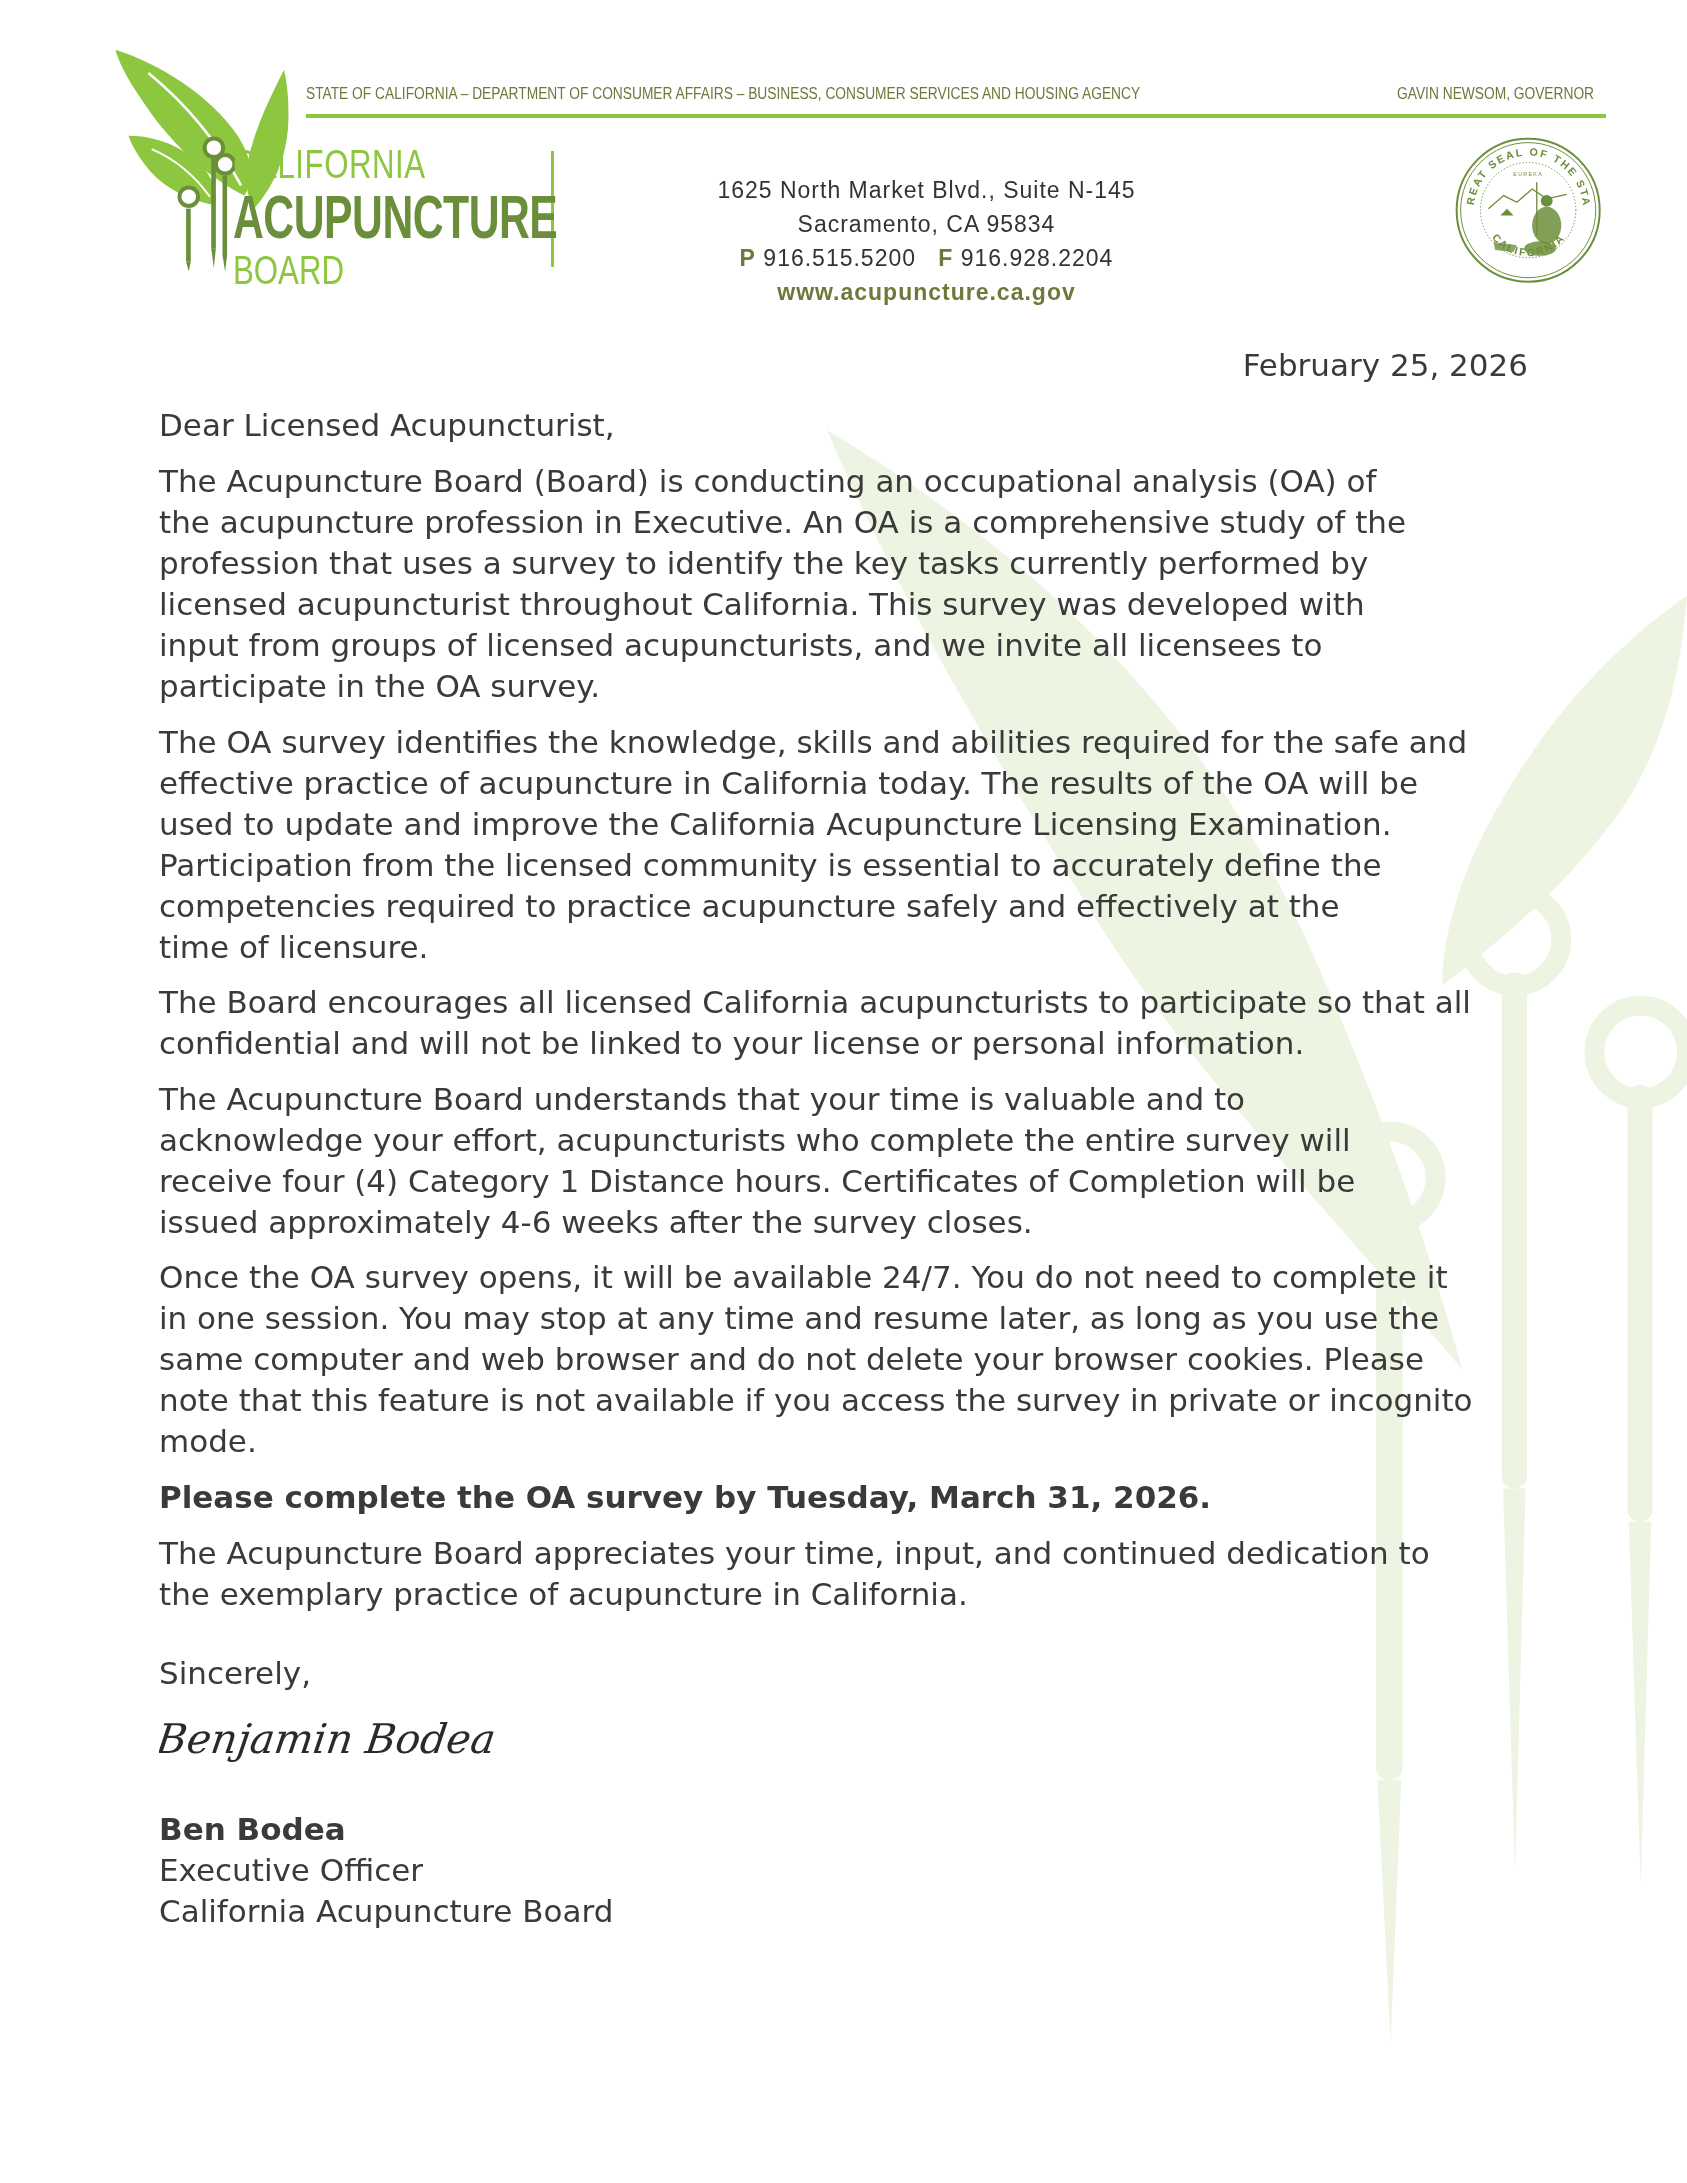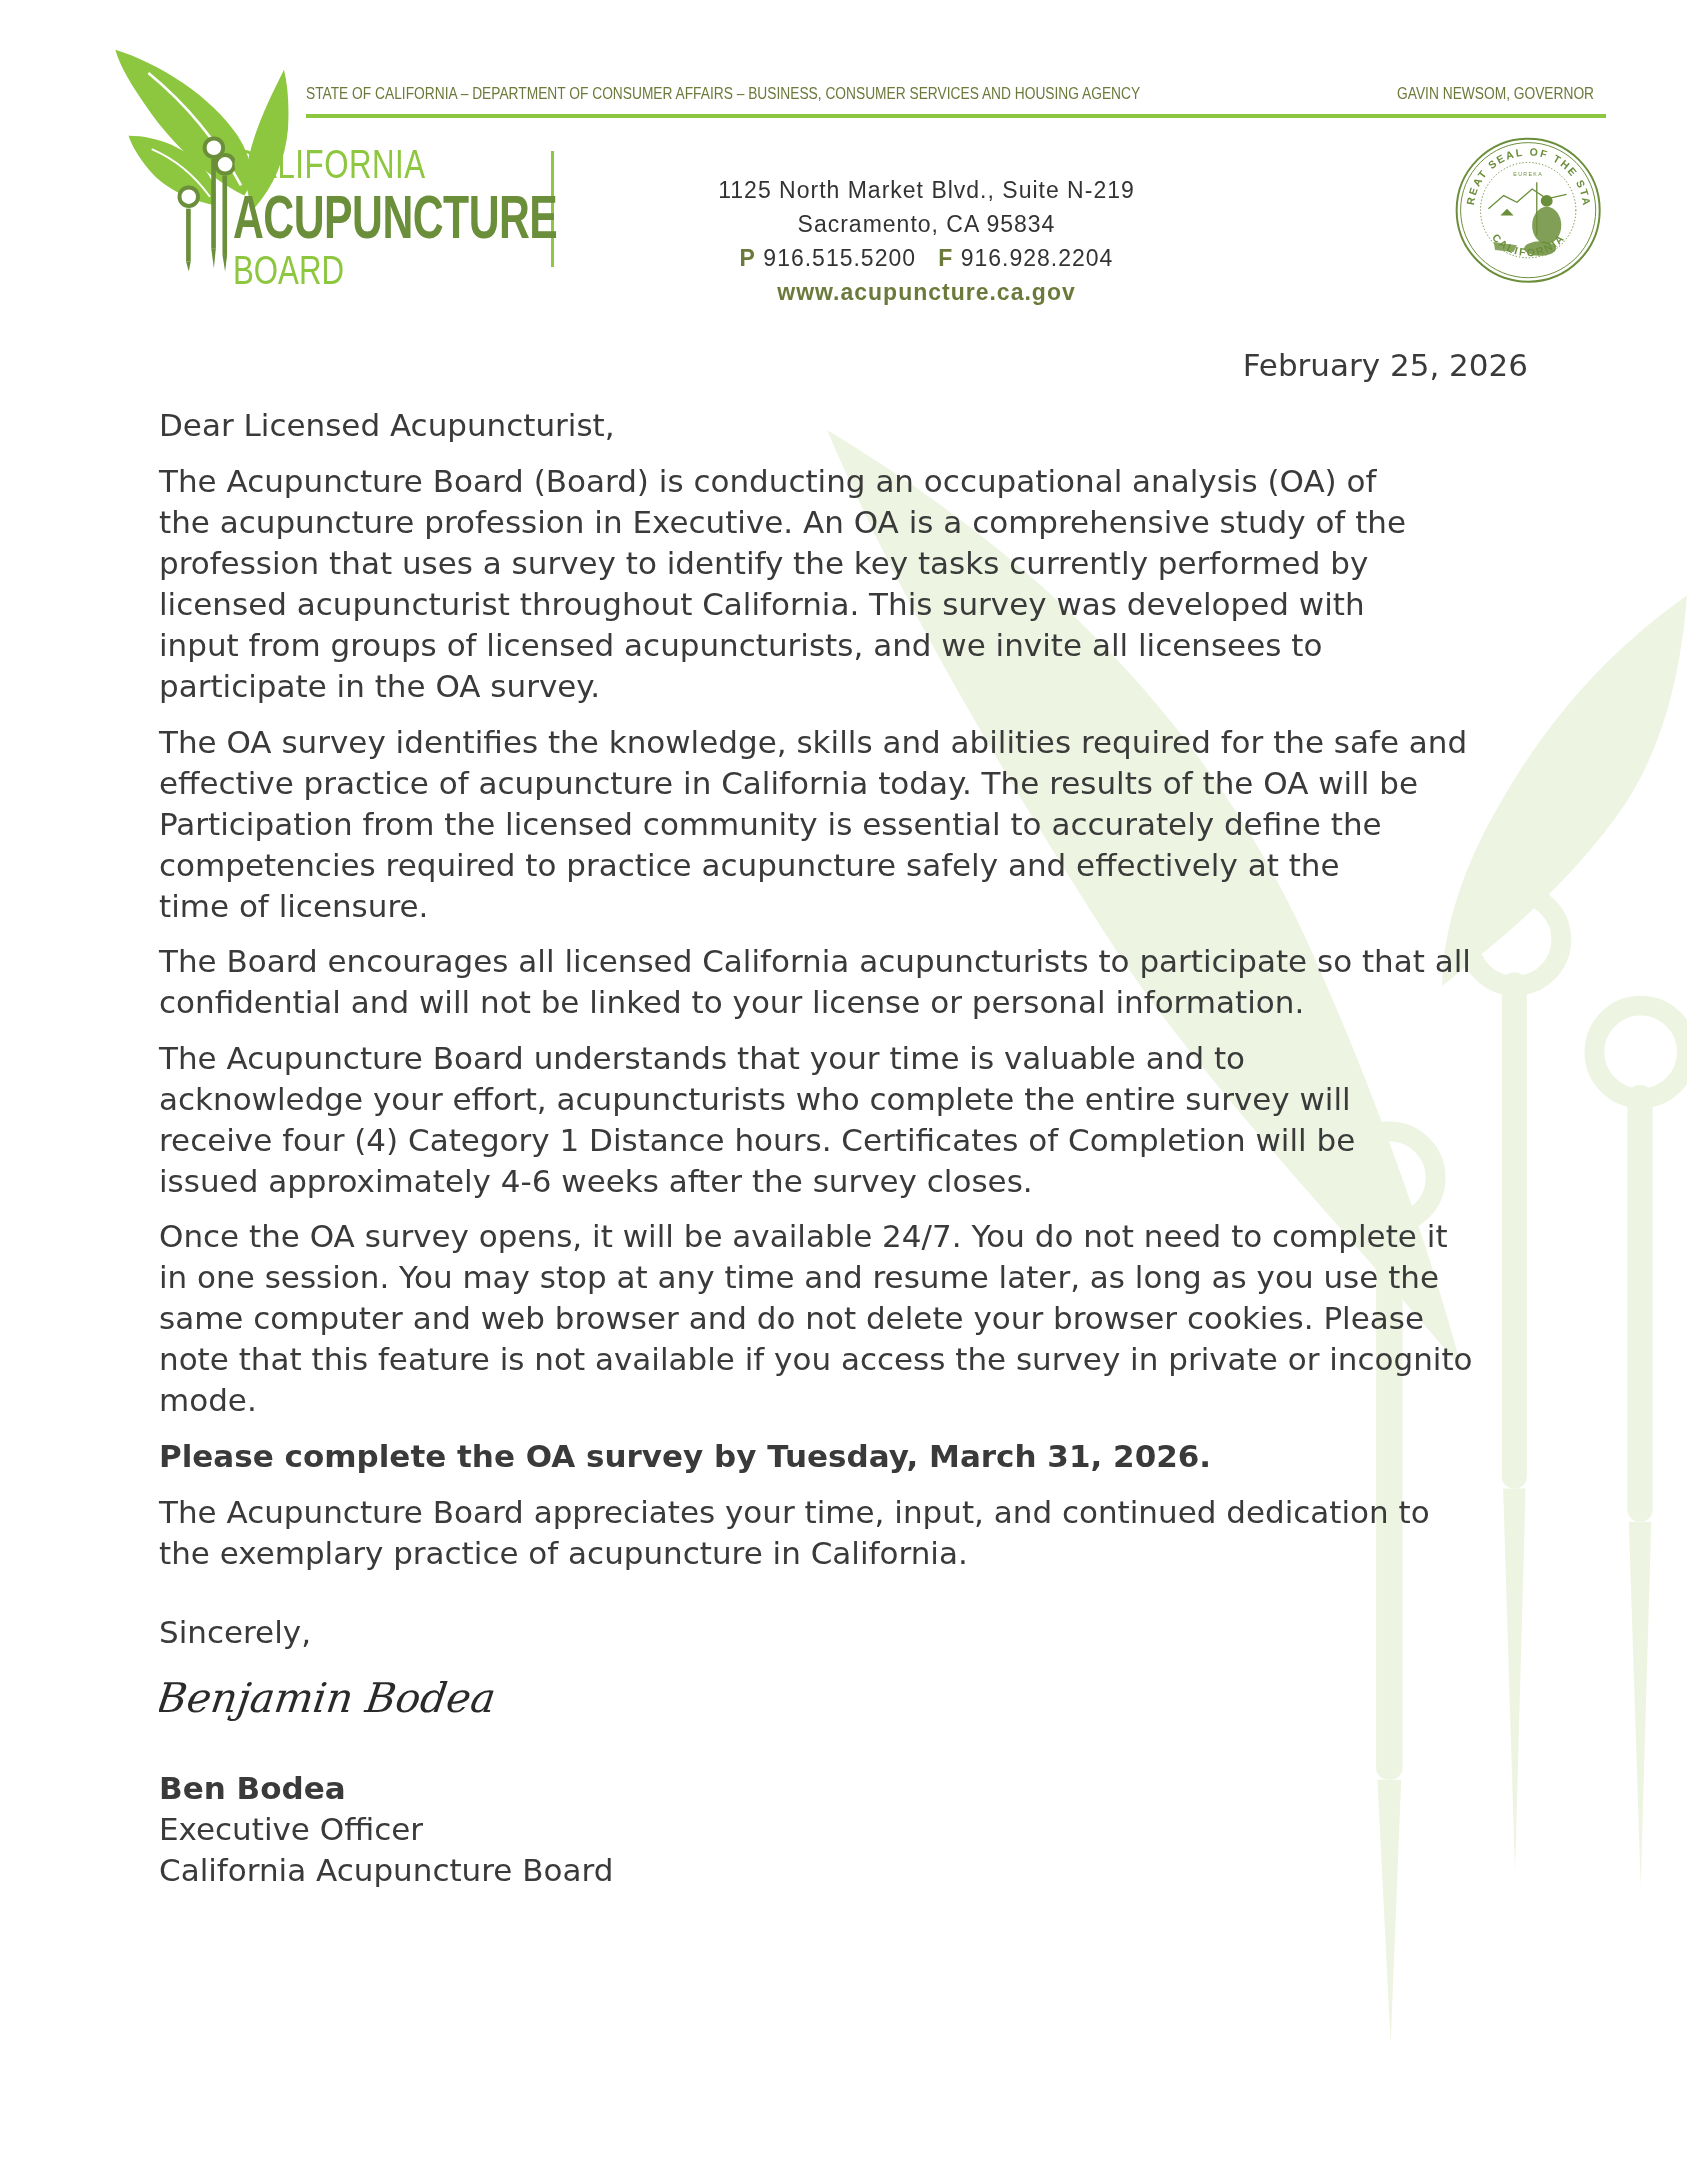--- a/index.html
+++ b/index.html
@@ -97,21 +97,21 @@
     <div class="logo-acupuncture">ACUPUNCTURE</div>
     <div class="logo-board">BOARD</div>
   </div>
   <div class="logo-divider"></div>
 
   <div class="agency-line">STATE OF CALIFORNIA – DEPARTMENT OF CONSUMER AFFAIRS – BUSINESS, CONSUMER SERVICES AND HOUSING AGENCY</div>
   <div class="governor">GAVIN NEWSOM, GOVERNOR</div>
   <div class="header-rule"></div>
 
   <div class="address">
-    <div>1125 North Market Blvd., Suite N-219</div>
+    <div>1625 North Market Blvd., Suite N-145</div>
     <div>Sacramento, CA 95834</div>
     <div>
       <span class="lbl">P</span>
       <span>916.515.5200</span>
       &nbsp;
       <span class="lbl">F</span>
       <span>916.928.2204</span>
     </div>
     <div class="web">www.acupuncture.ca.gov</div>
   </div>
@@ -152,20 +152,21 @@
     <span>the acupuncture profession in Executive. An OA is a comprehensive study of the</span>
     <span>profession that uses a survey to identify the key tasks currently performed by</span>
     <span>licensed acupuncturist throughout California.  This survey was developed with</span>
     <span>input from groups of licensed acupuncturists, and we invite all licensees to</span>
     <span>participate in the OA survey.</span>
   </div>
 
   <div class="para">
     <span>The OA survey identifies the knowledge, skills and abilities required for the safe and</span>
     <span>effective practice of acupuncture in California today. The results of the OA will be</span>
+    <span>used to update and improve the California Acupuncture Licensing Examination.</span>
     <span>Participation from the licensed community is essential to accurately define the</span>
     <span>competencies required to practice acupuncture safely and effectively at the</span>
     <span>time of licensure.</span>
   </div>
 
   <div class="para">
     <span>The Board encourages all licensed California acupuncturists to participate so that all</span>
     <span>confidential and will not be linked to your license or personal information.</span>
   </div>
 

